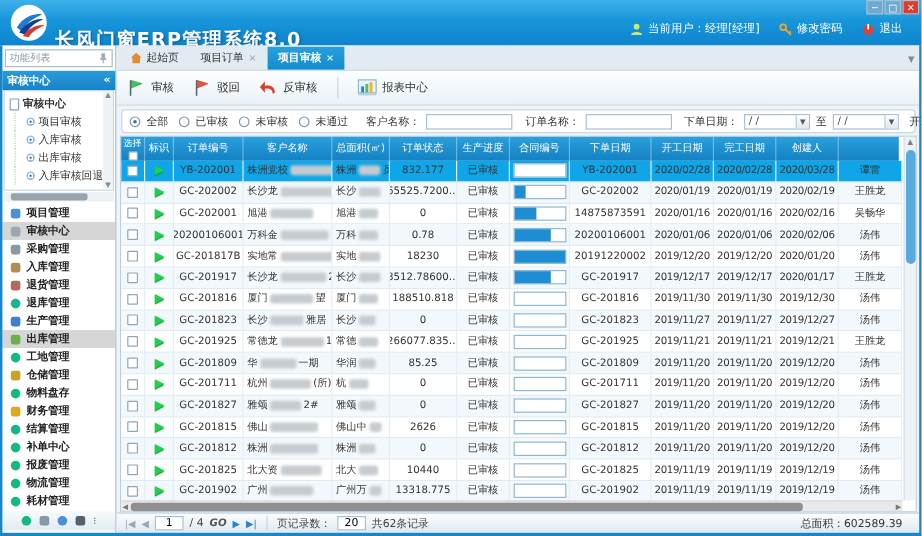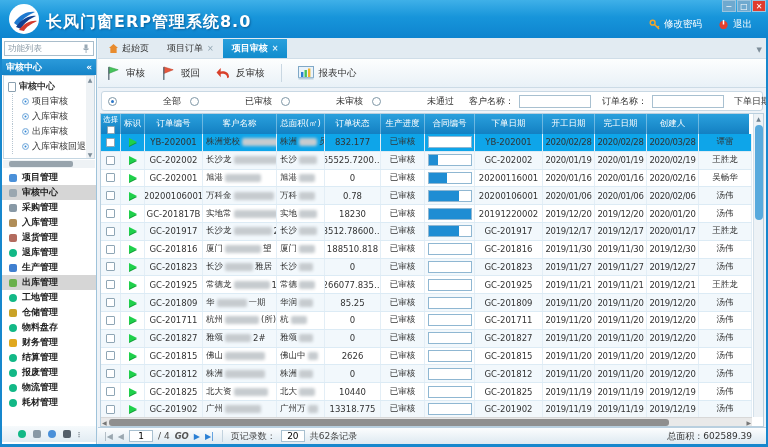--- a/index.html
+++ b/index.html
@@ -3,21 +3,21 @@
 <meta charset="utf-8">
 <style>
   html,body{margin:0;padding:0;background:#9db5c6;}
   *{box-sizing:border-box;font-family:"DejaVu Sans","Liberation Sans",sans-serif;}
   .app{position:relative;width:768px;height:447px;background:#eef3f8;overflow:hidden;}
 
   
   .titlebar{position:absolute;top:0;left:0;right:0;height:38px;
     background:linear-gradient(#3fb0e8 0%,#1795da 45%,#0e84cf 100%);}
   .logo{position:absolute;left:8px;top:3px;width:32px;height:32px;}
-  .apptitle{position:absolute;left:46px;top:12px;color:#fff;font-size:16px;font-weight:bold;
+  .apptitle{position:absolute;left:46px;top:23px;color:#fff;font-size:16px;font-weight:bold;
     text-shadow:1px 1px 2px rgba(0,60,110,.55);letter-spacing:1px;}
   .userbar{position:absolute;right:16px;top:18px;display:flex;gap:16px;align-items:center;}
   .ub{display:flex;align-items:center;gap:4px;color:#fff;font-size:9.5px;cursor:default;}
   .winctrl{position:absolute;top:0;right:2px;display:flex;gap:1px;}
   .wbtn{width:14px;height:12px;background:#6fa9cf;color:#fff;font-size:8px;line-height:12px;
     text-align:center;border:1px solid #9cc4de;}
   .wbtn.close{background:#e03c2e;}
 
   
   .edge-l,.edge-r{position:absolute;top:38px;bottom:0;width:2px;background:#1787cd;z-index:40;}
@@ -72,21 +72,21 @@
   .tbtn{display:flex;align-items:center;gap:5px;font-size:9.5px;color:#333;cursor:default;}
   .tsep{width:1px;height:18px;background:#c9d7e2;}
 
   .filterbar{margin:3px 3px 2px;background:#fff;border:1px solid #c8d8e4;border-radius:3px;
     height:20px;display:flex;align-items:center;font-size:9px;color:#333;padding:0 6px;gap:5px;
     white-space:nowrap;}
   .radio{width:9px;height:9px;border-radius:50%;border:1px solid #7f97a6;background:#fff;
     display:inline-block;position:relative;flex:0 0 auto;}
   .radio.on::after{content:"";position:absolute;left:2px;top:2px;width:3px;height:3px;
     border-radius:50%;background:#2a76c9;}
-  .rlbl{margin-right:4px;margin-left:41px;}
+  .rlbl{margin-right:4px;}
   .fin{height:13px;border:1px solid #a8c0d0;background:#fff;font-size:9px;padding:0 2px;width:72px;}
   .dwrap{display:flex;align-items:center;height:13px;border:1px solid #a8c0d0;background:#fff;}
   .dtext{width:42px;font-size:8.5px;color:#444;padding-left:3px;}
   .dbtn{width:11px;height:100%;background:linear-gradient(#fefefe,#dfe9f0);border-left:1px solid #b7c9d6;
     font-size:6px;color:#556;text-align:center;line-height:12px;}
 
   
   .gridwrap{flex:1;min-height:0;margin:0 2px;position:relative;background:#fff;
     border:1px solid #b9cfde;display:flex;flex-direction:column;}
   .ghead,.trow{display:grid;
@@ -141,20 +141,27 @@
         <circle cx="16" cy="16" r="15" fill="#ffffff"></circle>
         <path d="M6 20 C12 10 22 8 27 9 C20 12 14 16 10 23 Z" fill="#1f7ad0"></path>
         <path d="M8 24 C14 15 23 12 28 13 C21 16 16 20 13 26 Z" fill="#123f8f"></path>
         <path d="M11 27 C16 20 24 17 29 18 C23 21 18 24 16 28 Z" fill="#d23b2e"></path>
       </svg>
     </div>
     <div class="apptitle">长风门窗ERP管理系统8.0</div>
     <div class="userbar">
       <span class="ub">
         <svg width="11" height="11" viewBox="0 0 12 12">
+            <circle cx="6" cy="3.5" r="2.6" fill="#cfe869"></circle>
+            <path d="M1 11 C1 7.5 11 7.5 11 11 Z" fill="#cfe869"></path>
+          </svg>
+        <i style="font-style:normal">当前用户：经理[经理]</i>
+      </span>
+      <span class="ub">
+        <svg width="11" height="11" viewBox="0 0 12 12">
             <circle cx="4" cy="4" r="2.6" fill="none" stroke="#f4a62a" stroke-width="1.6"></circle>
             <path d="M6 6 L11 11 M9 9 L11 8" stroke="#f4a62a" stroke-width="1.6" fill="none"></path>
           </svg>
         <i style="font-style:normal">修改密码</i>
       </span>
       <span class="ub">
         <svg width="11" height="11" viewBox="0 0 12 12">
             <circle cx="6" cy="6.5" r="4.5" fill="#e2402f"></circle>
             <rect x="5.2" y="1" width="1.6" height="5" fill="#fff"></rect>
           </svg>
@@ -260,20 +267,24 @@
           <span class="micon circle" style="background: rgb(18, 184, 134);"></span>
           <span>物料盘存</span>
         </div>
         <div class="mitem">
           <span class="micon square" style="background: rgb(224, 168, 31);"></span>
           <span>财务管理</span>
         </div>
         <div class="mitem">
           <span class="micon circle" style="background: rgb(18, 184, 134);"></span>
           <span>结算管理</span>
+        </div>
+        <div class="mitem">
+          <span class="micon circle" style="background: rgb(18, 184, 134);"></span>
+          <span>补单中心</span>
         </div>
         <div class="mitem">
           <span class="micon circle" style="background: rgb(18, 184, 134);"></span>
           <span>报废管理</span>
         </div>
         <div class="mitem">
           <span class="micon circle" style="background: rgb(18, 184, 134);"></span>
           <span>物流管理</span>
         </div>
         <div class="mitem">
@@ -472,21 +483,21 @@
               <span class="blur cbw" style="width: 16px;"></span>
               <span></span>
             </div>
     <div class="c">0</div>
     <div class="c">已审核</div>
     <div class="c">
               <span class="pbar">
                 <span class="pfill" style="width: 45%;"></span>
               </span>
             </div>
-    <div class="c">20200116001</div>
+    <div class="c">14875873591</div>
     <div class="c dt">2020/01/16</div>
     <div class="c dt">2020/01/16</div>
     <div class="c dt">2020/02/16</div>
     <div class="c">吴畅华</div>
   </div>
 
   <div class="trow">
     <div class="c">
               <span class="cb"></span>
             </div>

